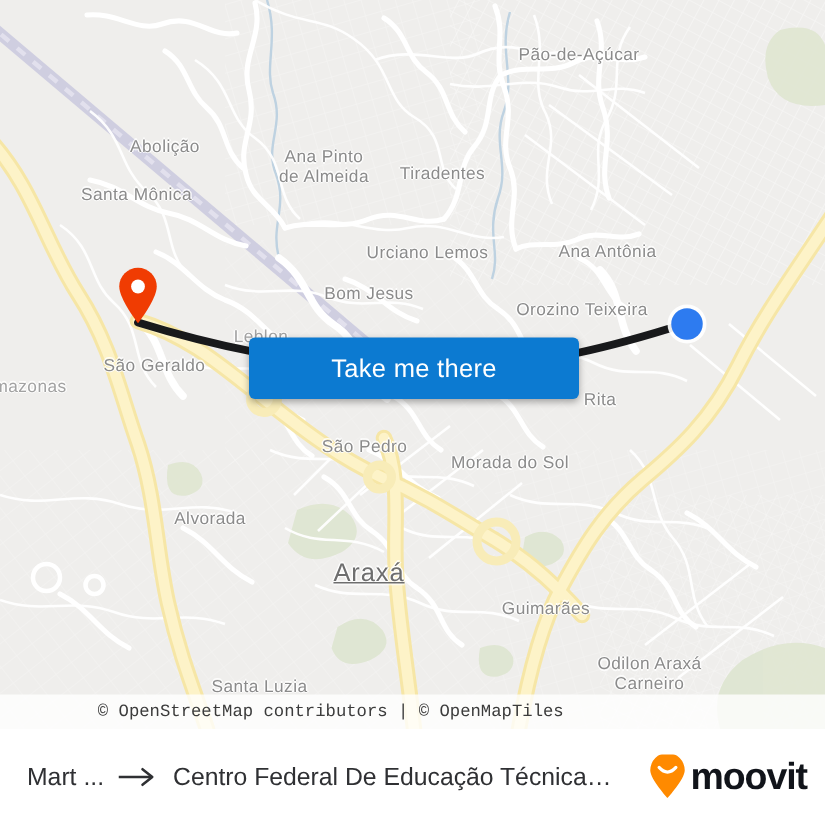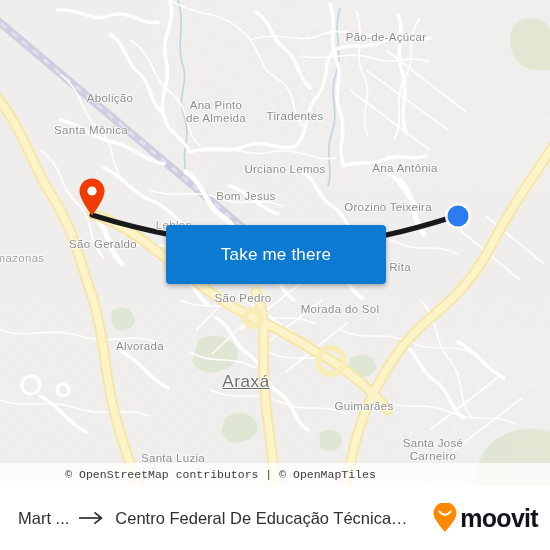--- a/index.html
+++ b/index.html
@@ -79,21 +79,21 @@
     width: 28px;
     height: 28px;
   }
 
   
   #take-me-there {
     position: absolute;
     left: 166px;
     top: 225px;
     width: 220px;
-    height: 59px;
+    height: 41px;
     background: #0c7ad1;
     border: none;
     border-radius: 4px;
     color: #ffffff;
     font-family: "Liberation Sans", sans-serif;
     font-size: 17px;
     letter-spacing: 0.2px;
     cursor: pointer;
     box-shadow: 0 2px 5px rgba(0,0,0,.32);
     padding: 0;
@@ -328,21 +328,21 @@
         <div class="maplabel" style="left: 388px; top: 201px;">Orozino Teixeira</div>
         <div class="maplabel dim" style="left: 174px; top: 219px;">Leblon</div>
         <div class="maplabel" style="left: 103px; top: 238px;">São Geraldo</div>
         <div class="maplabel dim" style="left: 20px; top: 252px;">mazonas</div>
         <div class="maplabel" style="left: 400px; top: 261px;">Rita</div>
         <div class="maplabel" style="left: 243px; top: 292px;">São Pedro</div>
         <div class="maplabel" style="left: 340px; top: 303px;">Morada do Sol</div>
         <div class="maplabel" style="left: 140px; top: 340px; text-align: right;">Alvorada</div>
         <div class="maplabel city" style="left: 246px; top: 375px; text-decoration: underline;">Araxá</div>
         <div class="maplabel" style="left: 364px; top: 400px;">Guimarães</div>
-        <div class="maplabel" style="left: 433px; top: 437px;">Santa José
+        <div class="maplabel" style="left: 433px; top: 437px;">Odilon Araxá
 Carneiro</div>
         <div class="maplabel" style="left: 173px; top: 452px;">Santa Luzia</div>
       </div>
 
     <div id="origin-marker">
       <svg viewBox="0 0 28 39" width="28" height="39" aria-hidden="true">
         <path d="M14 38.5 C14 38.5 26.5 22.5 26.5 14 A12.5 12.5 0 0 0 1.5 14 C1.5 22.5 14 38.5 14 38.5 Z" fill="#f03c02"></path>
         <circle cx="14" cy="14" r="4.6" fill="#ffffff"></circle>
       </svg>
     </div>

